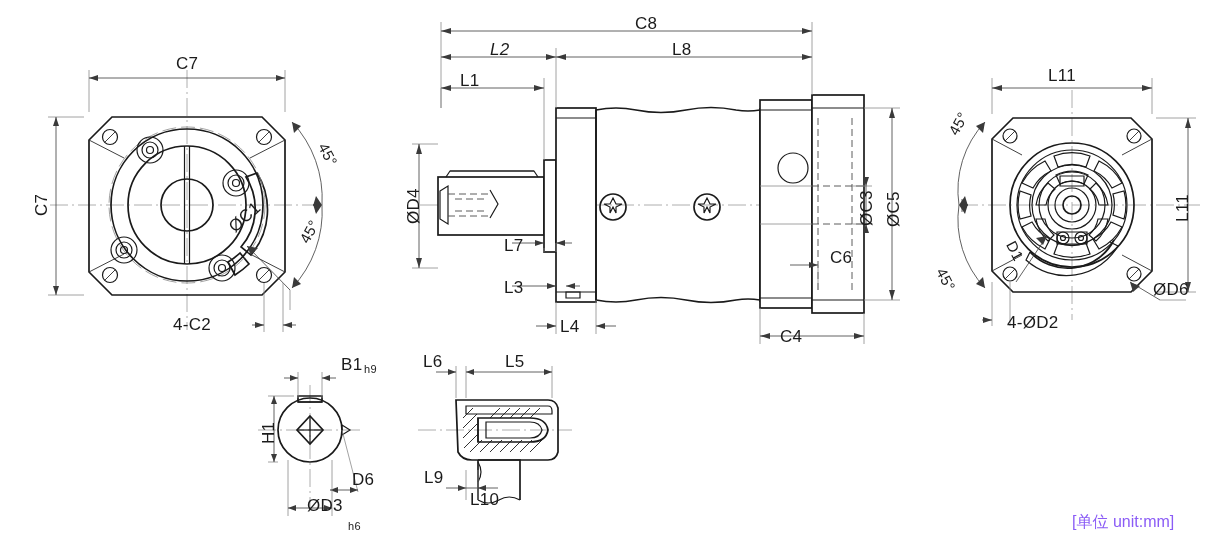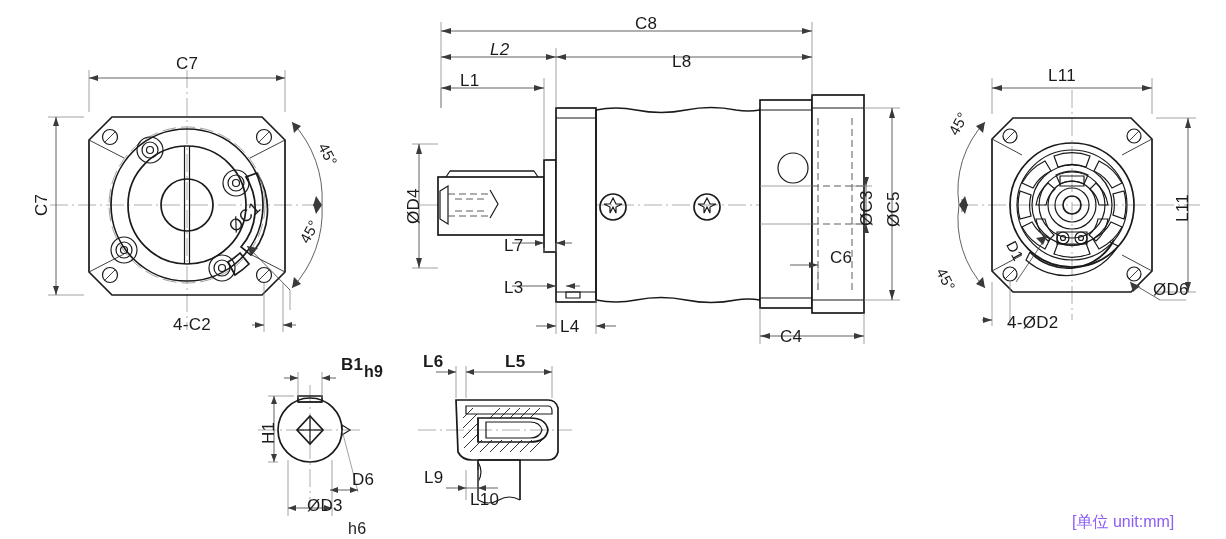--- a/index.html
+++ b/index.html
@@ -2,22 +2,22 @@
 <html><head>
 <meta charset="utf-8">
 <style>
   html,body{margin:0;padding:0;background:#ffffff;}
   body{width:1226px;height:539px;position:relative;overflow:hidden;
        font-family:"Liberation Sans","DejaVu Sans",sans-serif;color:#1a1a1a;}
   #sheet{position:absolute;left:0;top:0;width:1226px;height:539px;}
   svg{display:block;position:absolute;left:0;top:0;}
   .lbl{position:absolute;font-family:"Liberation Sans","DejaVu Sans",sans-serif;
        font-size:17px;color:#1b1b1b;white-space:nowrap;letter-spacing:.3px;}
-  .lbl.b{font-weight:bold;}
-  .sub{font-size:16px;}
+  .lbl.b{font-weight:normal;}
+  .sub{font-size:11px;}
   .rot90{transform:rotate(-90deg);transform-origin:0 0;}
   .unit{position:absolute;font-size:16px;color:#8b5cf6;white-space:nowrap;}
   
   .obj{fill:none;stroke:#1a1a1a;stroke-width:1.7;}
   .objt{fill:none;stroke:#1a1a1a;stroke-width:1.2;}
   .thin{fill:none;stroke:#2a2a2a;stroke-width:0.9;}
   .dim{fill:none;stroke:#3a3a3a;stroke-width:0.8;}
   .ext{fill:none;stroke:#8a8a8a;stroke-width:0.8;}
   .ctr{fill:none;stroke:#9a9a9a;stroke-width:0.8;stroke-dasharray:18 4 2 4;}
   .hid{fill:none;stroke:#4a4a4a;stroke-width:0.9;stroke-dasharray:7 4;}
@@ -425,21 +425,21 @@
 </svg>
 
 <div class="lbl" style="left:176px;top:54px;">C7</div>
 <div class="lbl rot90" style="left:32px;top:216px;">C7</div>
 <div class="lbl" style="left:225px;top:222px;transform:rotate(-42deg);transform-origin:0 0;">ØC1</div>
 <div class="lbl" style="left:173px;top:315px;">4-C2</div>
 <div class="lbl" style="left:330px;top:140px;transform:rotate(62deg);transform-origin:0 0;font-size:15px;">45°</div>
 <div class="lbl" style="left:296px;top:238px;transform:rotate(-62deg);transform-origin:0 0;font-size:15px;">45°</div>
 
 <div class="lbl" style="left:635px;top:14px;">C8</div>
-<div class="lbl" style="left:672px;top:52px;">L8</div>
+<div class="lbl" style="left:672px;top:40px;">L8</div>
 <div class="lbl" style="left:490px;top:40px;font-style:italic;">L2</div>
 <div class="lbl" style="left:460px;top:71px;">L1</div>
 <div class="lbl rot90" style="left:404px;top:224px;">ØD4</div>
 <div class="lbl" style="left:504px;top:236px;">L7</div>
 <div class="lbl" style="left:504px;top:278px;">L3</div>
 <div class="lbl" style="left:560px;top:317px;">L4</div>
 <div class="lbl" style="left:760px;top:327px;margin-left:20px;">C4</div>
 <div class="lbl rot90" style="left:857px;top:226px;">ØC3</div>
 <div class="lbl rot90" style="left:884px;top:227px;">ØC5</div>
 <div class="lbl" style="left:830px;top:248px;">C6</div>

